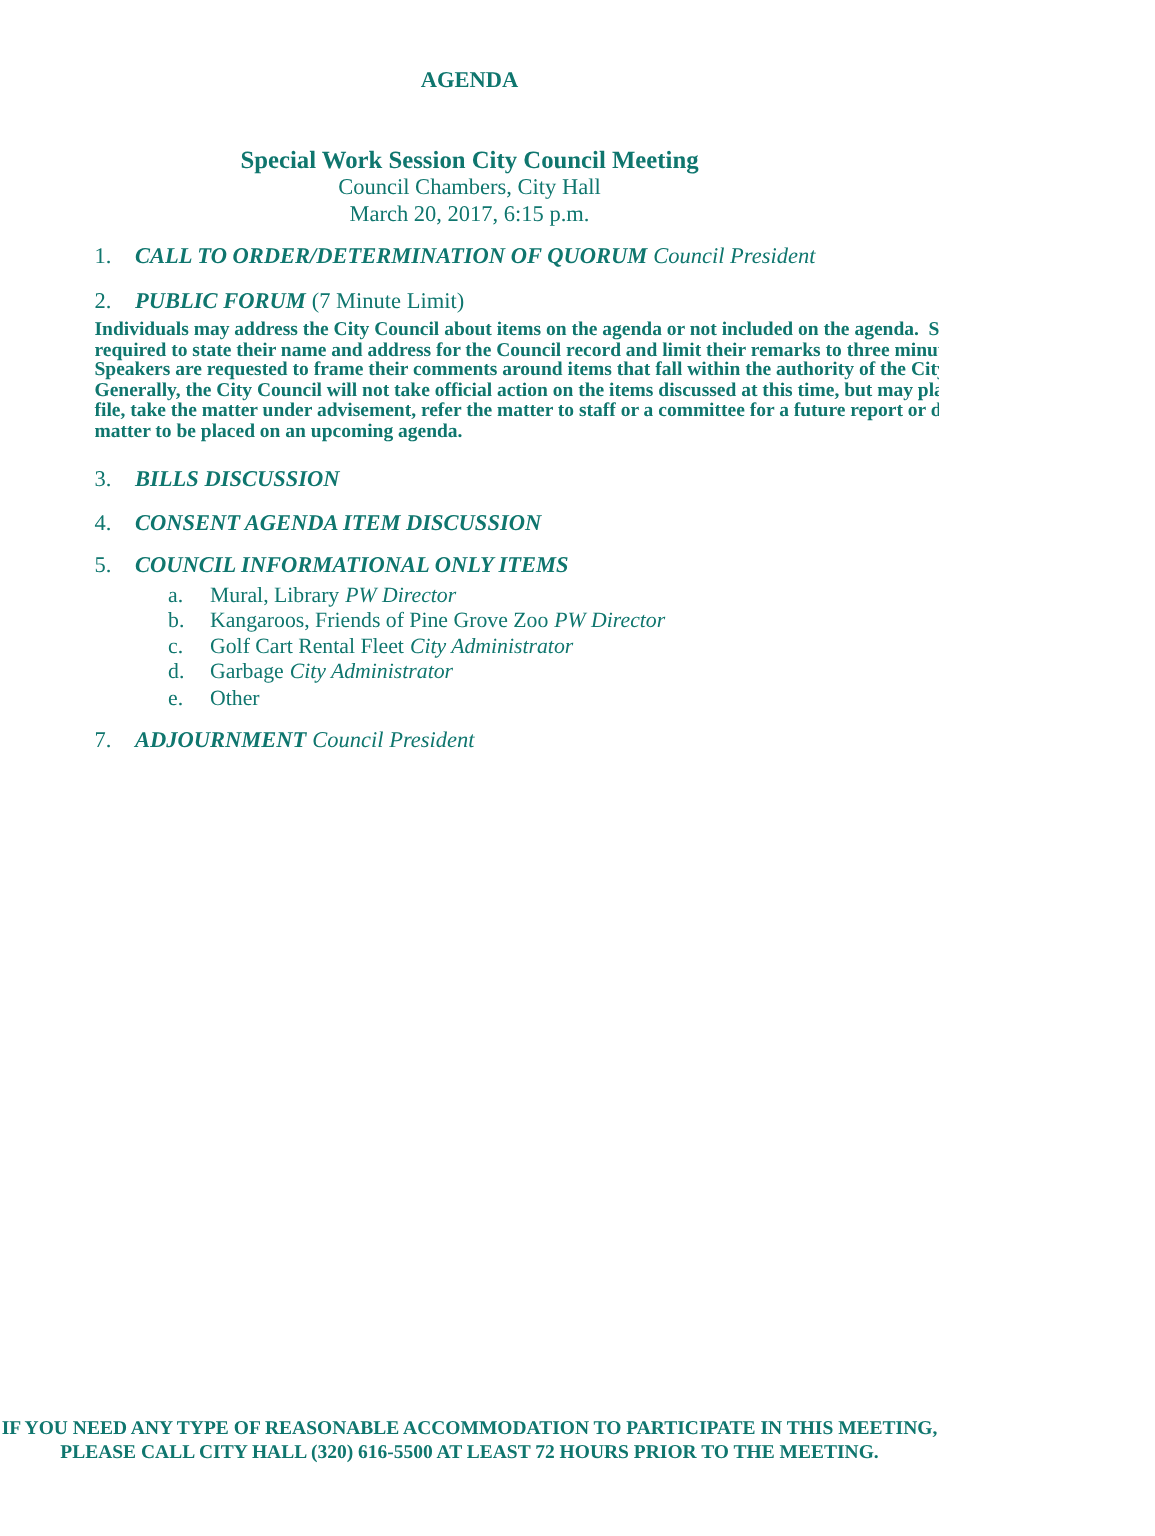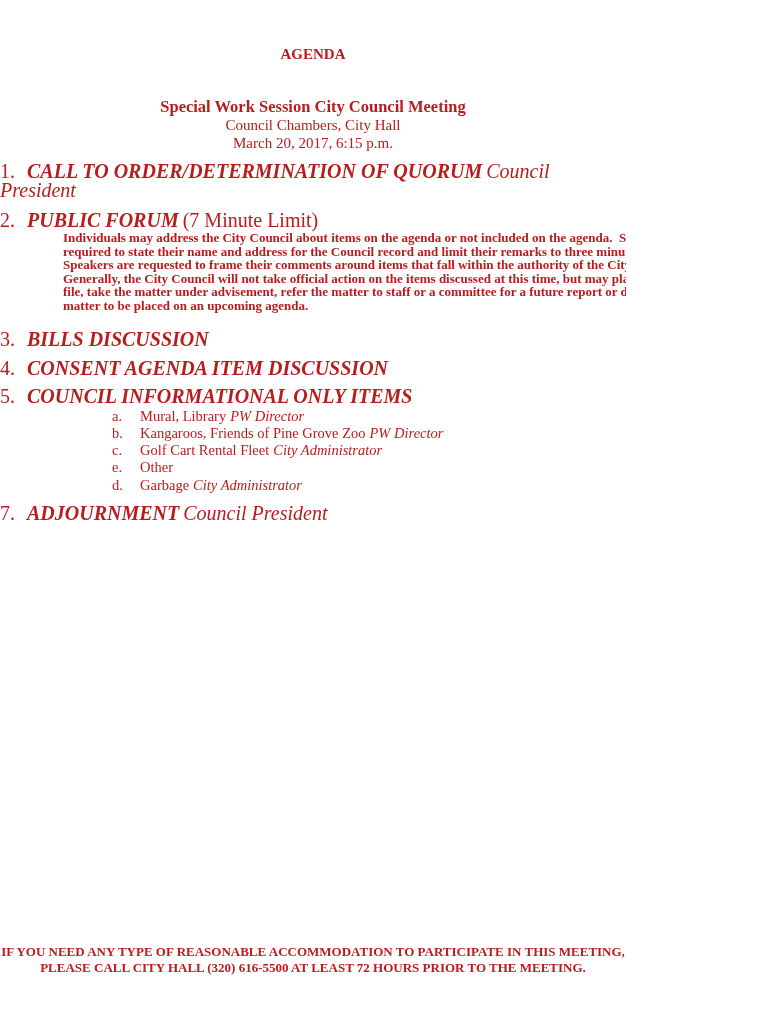--- a/index.html
+++ b/index.html
@@ -5,21 +5,21 @@
   html, body {
     margin: 0;
     padding: 0;
     background: #ffffff;
   }
   .page {
     position: relative;
     width: 626px;
     height: 1024px;
     background: #ffffff;
-    color: #b91c1c;
+    color: #0f766e;
     font-family: "Liberation Serif", serif;
     overflow: hidden;
   }
   .doc-header {
     padding-top: 45px;
     text-align: center;
   }
   .doc-header .h1 {
     font-size: 15px;
     font-weight: bold;
@@ -34,22 +34,23 @@
   .doc-header .h3,
   .doc-header .h4 {
     font-size: 15px;
     line-height: 18px;
   }
   .agenda-list {
     margin: 0;
     padding: 0;
   }
   .item {
+    margin-left: 63px;
     margin-right: 55px;
-    font-size: 20px;
+    font-size: 15px;
     line-height: 19px;
   }
   .item .num {
     display: inline-block;
     width: 27px;
     font-style: normal;
     font-weight: normal;
   }
   .item .ititle {
     font-weight: bold;
@@ -142,24 +143,24 @@
       <div class="subitem">
         <span class="letter">a.</span><span class="stext">Mural, Library</span><span class="role">PW Director</span>
       </div>
       <div class="subitem">
         <span class="letter">b.</span><span class="stext">Kangaroos, Friends of Pine Grove Zoo</span><span class="role">PW Director</span>
       </div>
       <div class="subitem">
         <span class="letter">c.</span><span class="stext">Golf Cart Rental Fleet</span><span class="role">City Administrator</span>
       </div>
       <div class="subitem">
-        <span class="letter">e.</span><span class="stext">Other</span>
+        <span class="letter">d.</span><span class="stext">Garbage</span><span class="role">City Administrator</span>
       </div>
       <div class="subitem">
-        <span class="letter">d.</span><span class="stext">Garbage</span><span class="role">City Administrator</span>
+        <span class="letter">e.</span><span class="stext">Other</span>
       </div>
     </div>
 
 
     <div class="item mt7">
       <span class="num">7.</span><span class="ititle">ADJOURNMENT</span><span class="isuffix">Council President</span>
     </div>
 
   </div>
 

